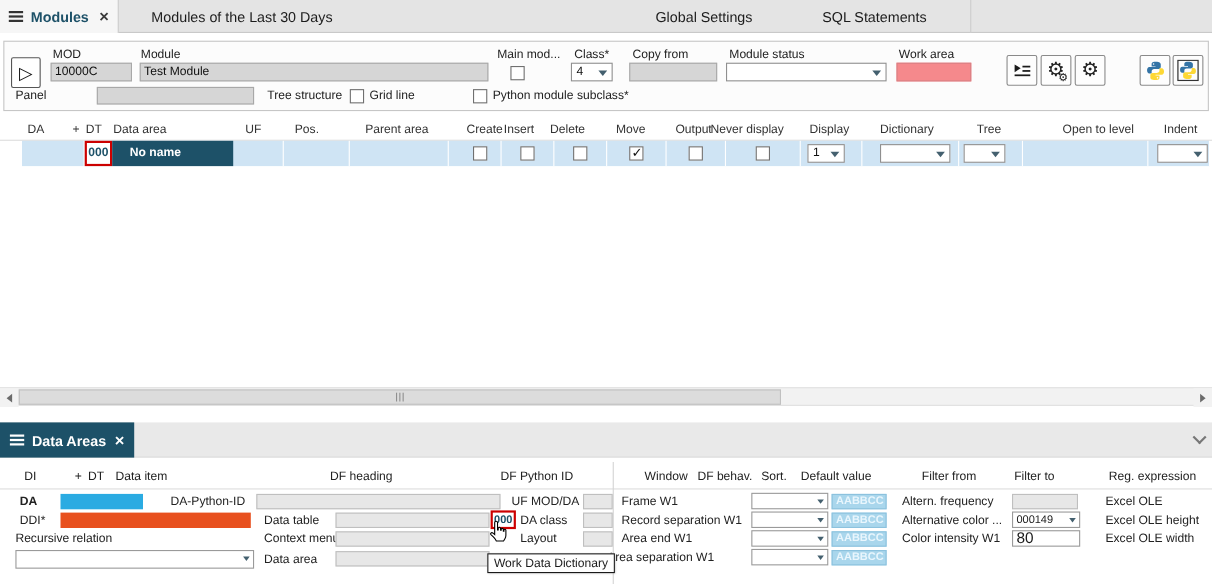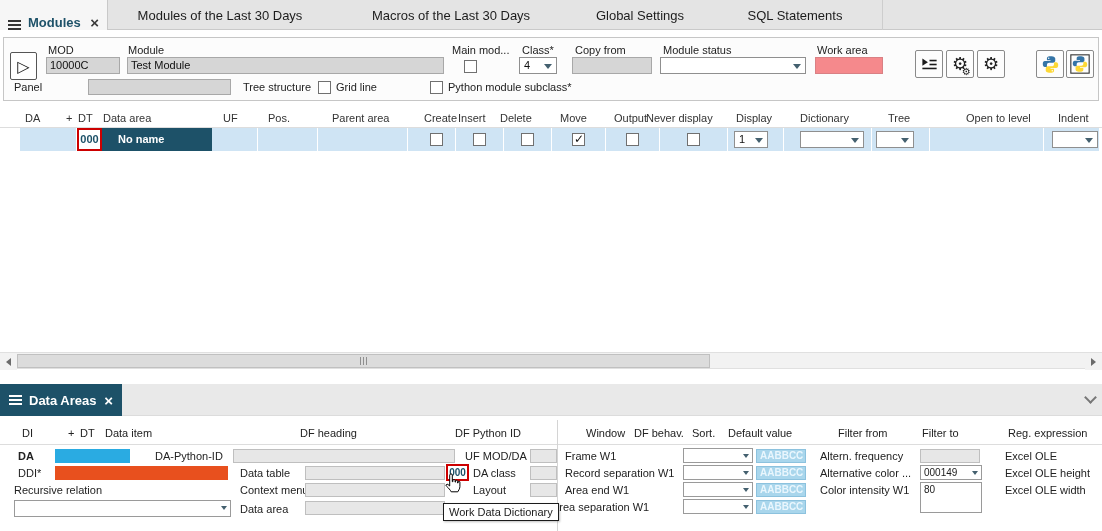--- a/index.html
+++ b/index.html
@@ -4,21 +4,21 @@
 <style>
 *{margin:0;padding:0;box-sizing:border-box}
 html,body{background:#fff}
 body{font-family:"Liberation Sans",sans-serif}
 .screen{position:relative;width:1102px;height:531px;background:#fff;overflow:hidden;font-size:11px;color:#1a1a1a}
 .abs{position:absolute}
 .dejavu{font-family:"DejaVu Sans",sans-serif}
 
 .tabbar{left:0;top:0;width:1102px;height:30px;background:#e4e4e4;border-bottom:1px solid #c9c9c9}
 .tab{position:absolute;top:0;height:30px;display:flex;align-items:center;justify-content:center;font-size:13px;color:#1c1c1c;cursor:default}
-.tab-active{position:absolute;left:0;top:0;width:108px;height:30px;background:#f6f6f6;border-right:1px solid #c9c9c9;display:flex;align-items:flex-end;padding:0 8px;gap:7px}
+.tab-active{position:absolute;left:0;top:0;width:108px;height:30px;background:#f6f6f6;border-right:1px solid #c9c9c9;display:flex;align-items:center;padding:0 8px;gap:7px}
 .tab-active .label{font-size:13px;font-weight:bold;color:#1d5168;white-space:nowrap}
 .tab-close{font-size:15px;font-weight:bold;color:#3a3a3a;line-height:1;margin-left:auto}
 .burger{display:inline-flex;flex-direction:column;gap:2px;width:13px;flex:none}
 .burger i{display:block;height:2px;background:#333}
 .burger.white i{background:#fff}
 .vline{position:absolute;width:1px;background:#cdcdcd}
 
 .formbox{left:3px;top:37px;width:1096px;height:64px;background:#fcfcfc;border:1px solid #c6c6c6}
 .lbl{position:absolute;font-size:11px;color:#222;white-space:nowrap}
 .field{position:absolute;background:#d6d6d6;border:1px solid #a8a8a8;height:17px;font-size:11px;line-height:15px;padding:0 3px;color:#101010;overflow:hidden;white-space:nowrap}
@@ -50,21 +50,21 @@
 
 .panelbar{left:0;top:384px;width:1102px;height:32px;background:#e9e9e9;border-bottom:1px solid #dcdcdc}
 .paneltab{position:absolute;left:0;top:0;width:122px;height:32px;background:#1d5168;display:flex;align-items:center;padding:0 9px;gap:7px}
 .paneltab .label{color:#fff;font-weight:bold;font-size:13px;white-space:nowrap}
 .paneltab .tab-close{color:#fff}
 .chev{position:absolute;width:9px;height:9px;border-right:2px solid #777;border-bottom:2px solid #777;transform:rotate(45deg)}
 .phead{position:absolute;font-size:11px;color:#222;white-space:nowrap}
 .field2{position:absolute;background:#e7e7e7;border:1px solid #bfbfbf;height:14px;font-size:10px;line-height:12px;padding:0 3px;color:#111;white-space:nowrap;overflow:hidden}
 .combo2{position:absolute;background:#fff;border:1px solid #9a9a9a;height:15px;font-size:10px;line-height:13px;padding:0 13px 0 3px;white-space:nowrap;overflow:hidden}
 .combo2::after{content:"";position:absolute;right:3px;top:5px;width:0;height:0;border-left:3px solid transparent;border-right:3px solid transparent;border-top:4px solid #44606f}
-.inputfield{position:absolute;background:#fff;border:1px solid #9a9a9a;height:31px;font-size:10px;line-height:13px;padding:0 3px;white-space:nowrap}
+.inputfield{position:absolute;background:#fff;border:1px solid #9a9a9a;height:15px;font-size:14px;line-height:13px;padding:0 3px;white-space:nowrap}
 .colorfield{position:absolute;background:#a9d6ec;border:1px solid #8cc2de;height:14px;font-size:10px;line-height:12px;color:#e9f6fd;padding:0 3px;font-weight:bold}
 .bluefield{position:absolute;height:14px;background:#2aabe2}
 .orangefield{position:absolute;height:14px;background:#e8501e}
 .ddi-red{position:absolute;background:#fff;border:2px solid #c00;color:#1d5168;font-size:10px;line-height:13px;text-align:center;font-weight:bold}
 .tooltip{position:absolute;background:#fefefe;border:1px solid #1a1a1a;font-size:11px;line-height:14px;padding:1px 5px;white-space:nowrap;box-shadow:1px 1px 2px rgba(0,0,0,.25);z-index:25}
 </style>
 </head>
 <body>
 
 <div class="screen">
@@ -74,23 +74,20 @@
       <span class="burger">
           <i></i>
           <i></i>
           <i></i>
         </span>
       <span class="label">Modules</span>
       <span class="tab-close">×</span>
     </div>
     <div class="tab" style="left:110px;width:220px">
         <span>Modules of the Last 30 Days</span>
-      </div>
-    <div class="tab" style="left:330px;width:242px">
-        <span>Macros of the Last 30 Days</span>
       </div>
     <div class="tab" style="left:572px;width:136px">
         <span>Global Settings</span>
       </div>
     <div class="tab" style="left:708px;width:174px">
         <span>SQL Statements</span>
       </div>
     <div class="vline" style="left:882px;top:0;height:30px"></div>
   </div>
 

